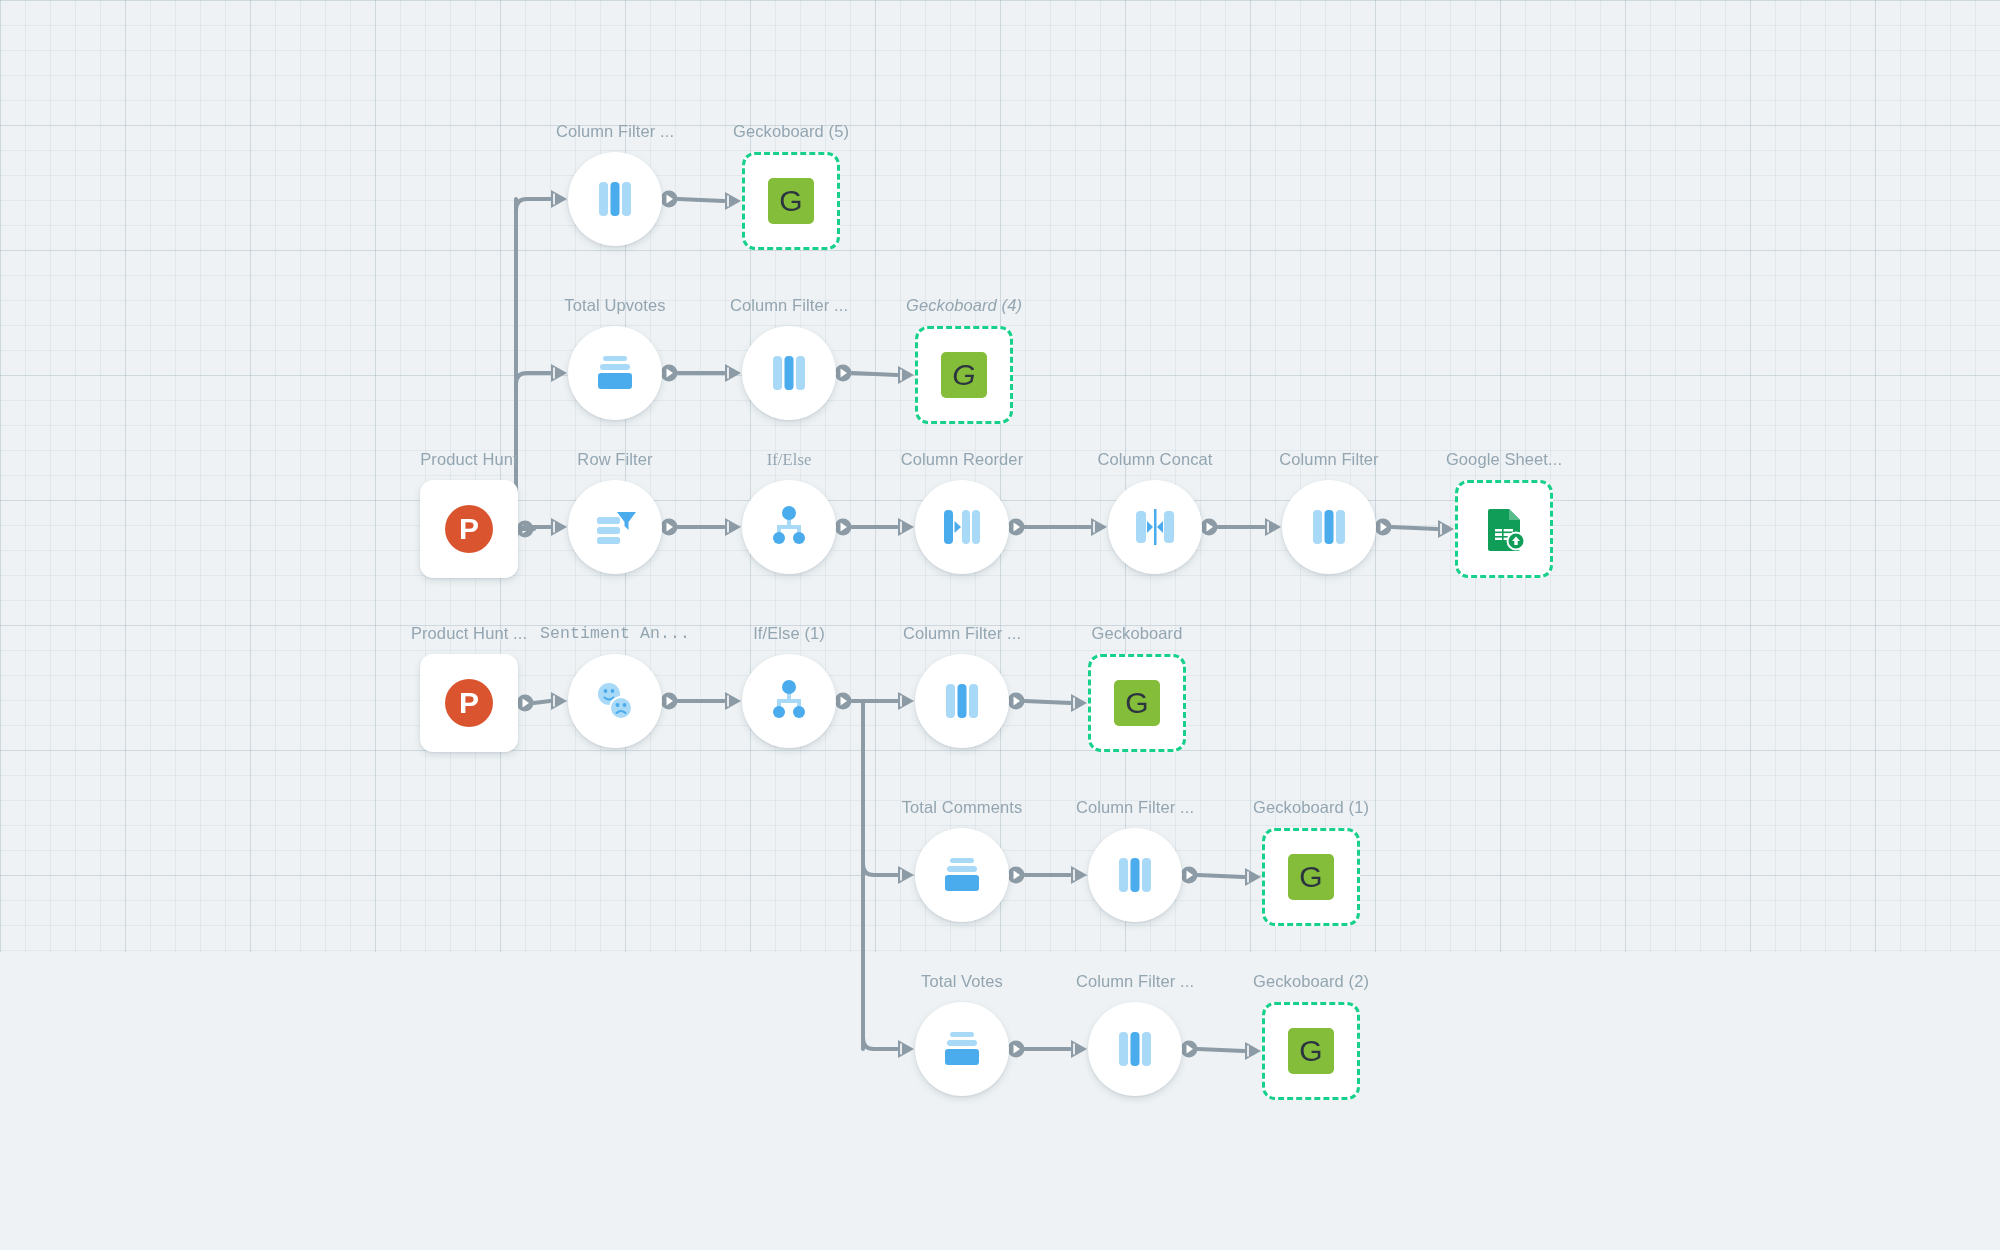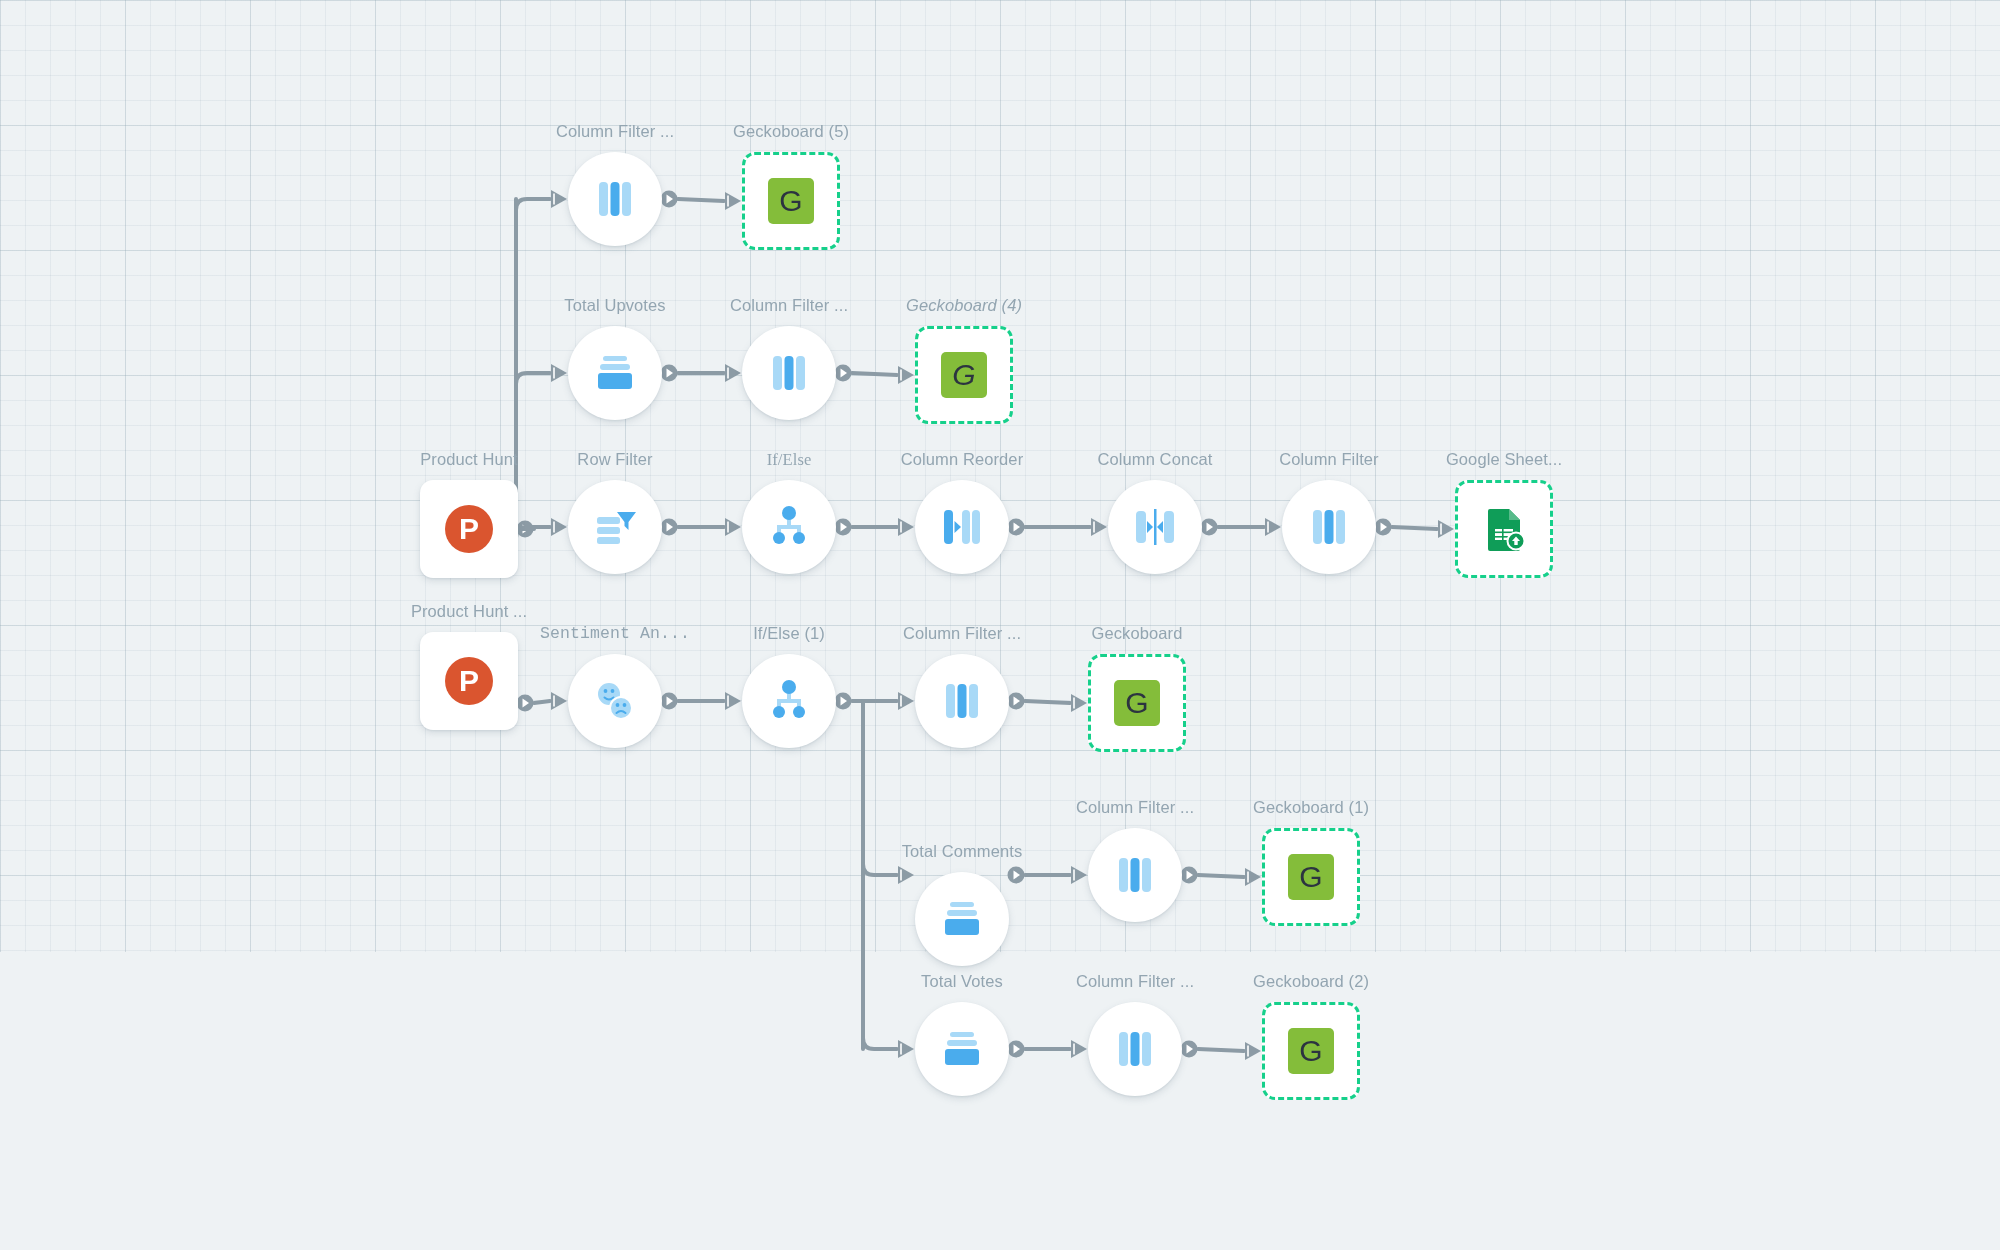--- a/index.html
+++ b/index.html
@@ -289,21 +289,21 @@
                 <rect x="17" y="23" width="18" height="3" fill="#0f9d58"></rect>
                 <rect x="17" y="28.5" width="18" height="1.6" fill="#0f9d58"></rect>
                 <rect x="17" y="33" width="18" height="1.6" fill="#0f9d58"></rect>
                 <rect x="24" y="23" width="1.6" height="14" fill="#0f9d58"></rect>
                 <circle cx="38" cy="38" r="8.5" fill="#0f9d58" stroke="#fff" stroke-width="2"></circle>
                 <path d="M38 33.5 L42 38 h-2.3 v4 h-3.4 v-4 H34 z" fill="#fff"></path>
             </svg>
           </span>
         </div>
       </div>
-      <div class="node" style="left: 420px; top: 632px;">
+      <div class="node" style="left: 420px; top: 654px;">
         <div class="label">Product Hunt ...</div>
         <div class="source">
           <div class="ph-logo">P</div>
         </div>
       </div>
       <div class="node" style="left: 568px; top: 654px; font-family: Liberation Mono, monospace;">
         <div class="label">Sentiment An...</div>
         <div class="proc">
           <span>
             <svg class="icn" width="52" height="52" viewBox="0 0 52 52" xmlns="http://www.w3.org/2000/svg">
@@ -346,21 +346,21 @@
             </svg>
           </span>
         </div>
       </div>
       <div class="node" style="left: 1088px; top: 654px;">
         <div class="label">Geckoboard</div>
         <div class="dest">
           <div class="gecko">G</div>
         </div>
       </div>
-      <div class="node" style="left: 915px; top: 872px; text-align: right;">
+      <div class="node" style="left: 915px; top: 828px; text-align: right;">
         <div class="label">Total Comments</div>
         <div class="proc">
           <span>
             <svg class="icn" width="52" height="52" viewBox="0 0 52 52" xmlns="http://www.w3.org/2000/svg">
               <rect x="14" y="9" width="24" height="5" rx="2.5" fill="#a8d9f7"></rect>
                 <rect x="11" y="17" width="30" height="6" rx="3" fill="#a8d9f7"></rect>
                 <rect x="9" y="26" width="34" height="16" rx="3" fill="#4aaced"></rect>
             </svg>
           </span>
         </div>

